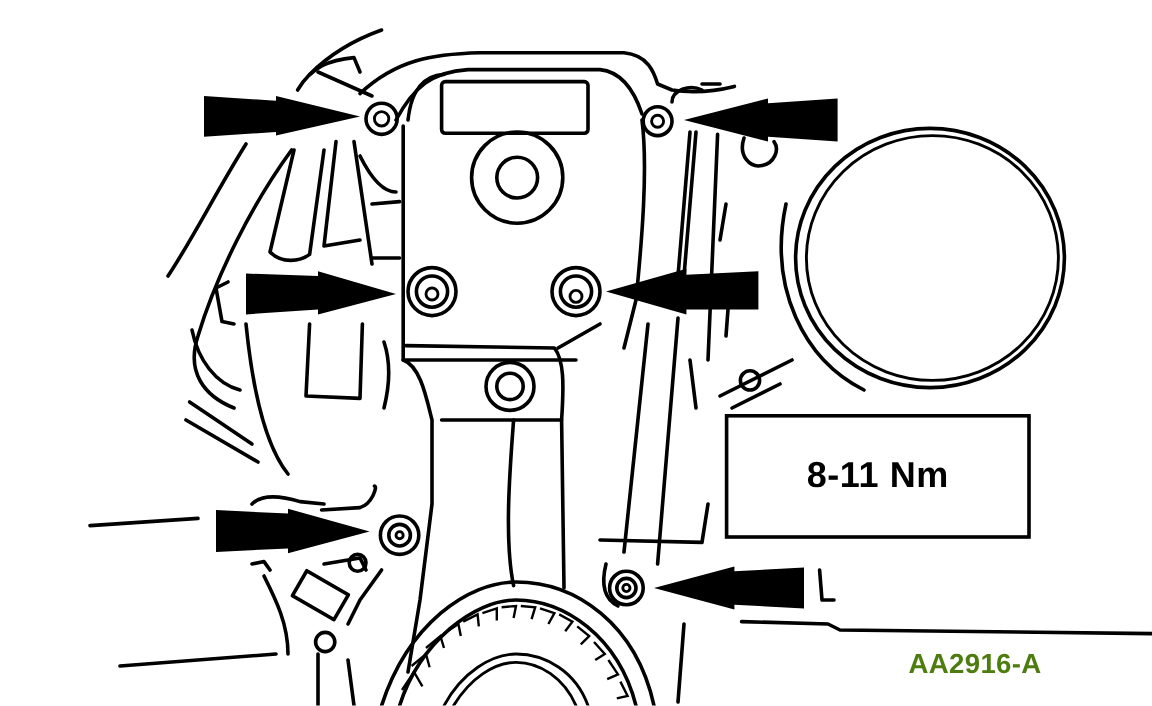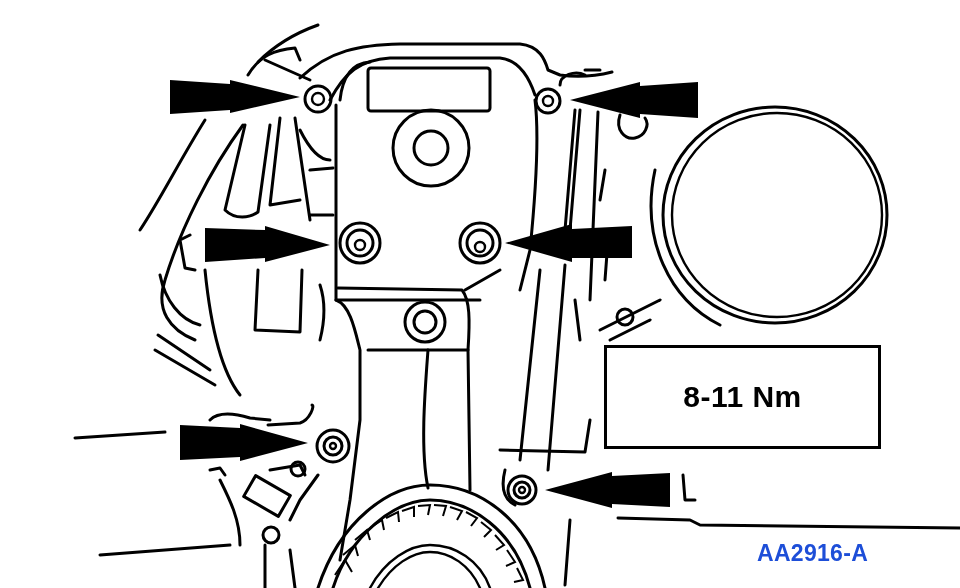--- a/index.html
+++ b/index.html
@@ -1,29 +1,29 @@
 <!DOCTYPE html>
 <html><head>
 <meta charset="utf-8">
 <style>
   html, body { margin: 0; padding: 0; background: #ffffff; }
   body { width: 960px; height: 588px; overflow: hidden; position: relative; }
   #diagram { position: absolute; left: 0; top: 0; width: 960px; height: 588px; }
   .ln { fill: none; stroke: #000; stroke-width: 3; stroke-linecap: round; stroke-linejoin: round; }
   .ln-thin { fill: none; stroke: #000; stroke-width: 2.4; stroke-linecap: round; stroke-linejoin: round; }
   .spec-box {
-    position: absolute; left: 604px; top: 345px; width: 277px; height: 104px;
+    position: absolute; left: 604px; top: 345px; width: 255px; height: 104px;
     border: 3px solid #000; box-sizing: border-box; background: #fff;
     display: flex; flex-direction: column; align-items: center; justify-content: center;
     font-family: "Liberation Sans", sans-serif; font-weight: bold; color: #000;
   }
   .spec-line { font-size: 30px; line-height: 36px; letter-spacing: 0.5px; }
   .figure-id {
     position: absolute; left: 757px; top: 540px;
-    font-family: "Liberation Sans", sans-serif; font-weight: bold; font-size: 23px; color: #1d4ed8;
+    font-family: "Liberation Sans", sans-serif; font-weight: bold; font-size: 23px; color: #4d7c0f;
     letter-spacing: 0.3px;
   }
 </style>
 </head>
 <body>
 
 <svg id="diagram" viewBox="0 0 960 588" xmlns="http://www.w3.org/2000/svg">
 
   <g>
     <path class="ln" d="M300,78 C330,50 360,45 400,44 L520,44 C540,46 545,60 548,70 L560,75 C580,78 600,75 612,72"></path>

